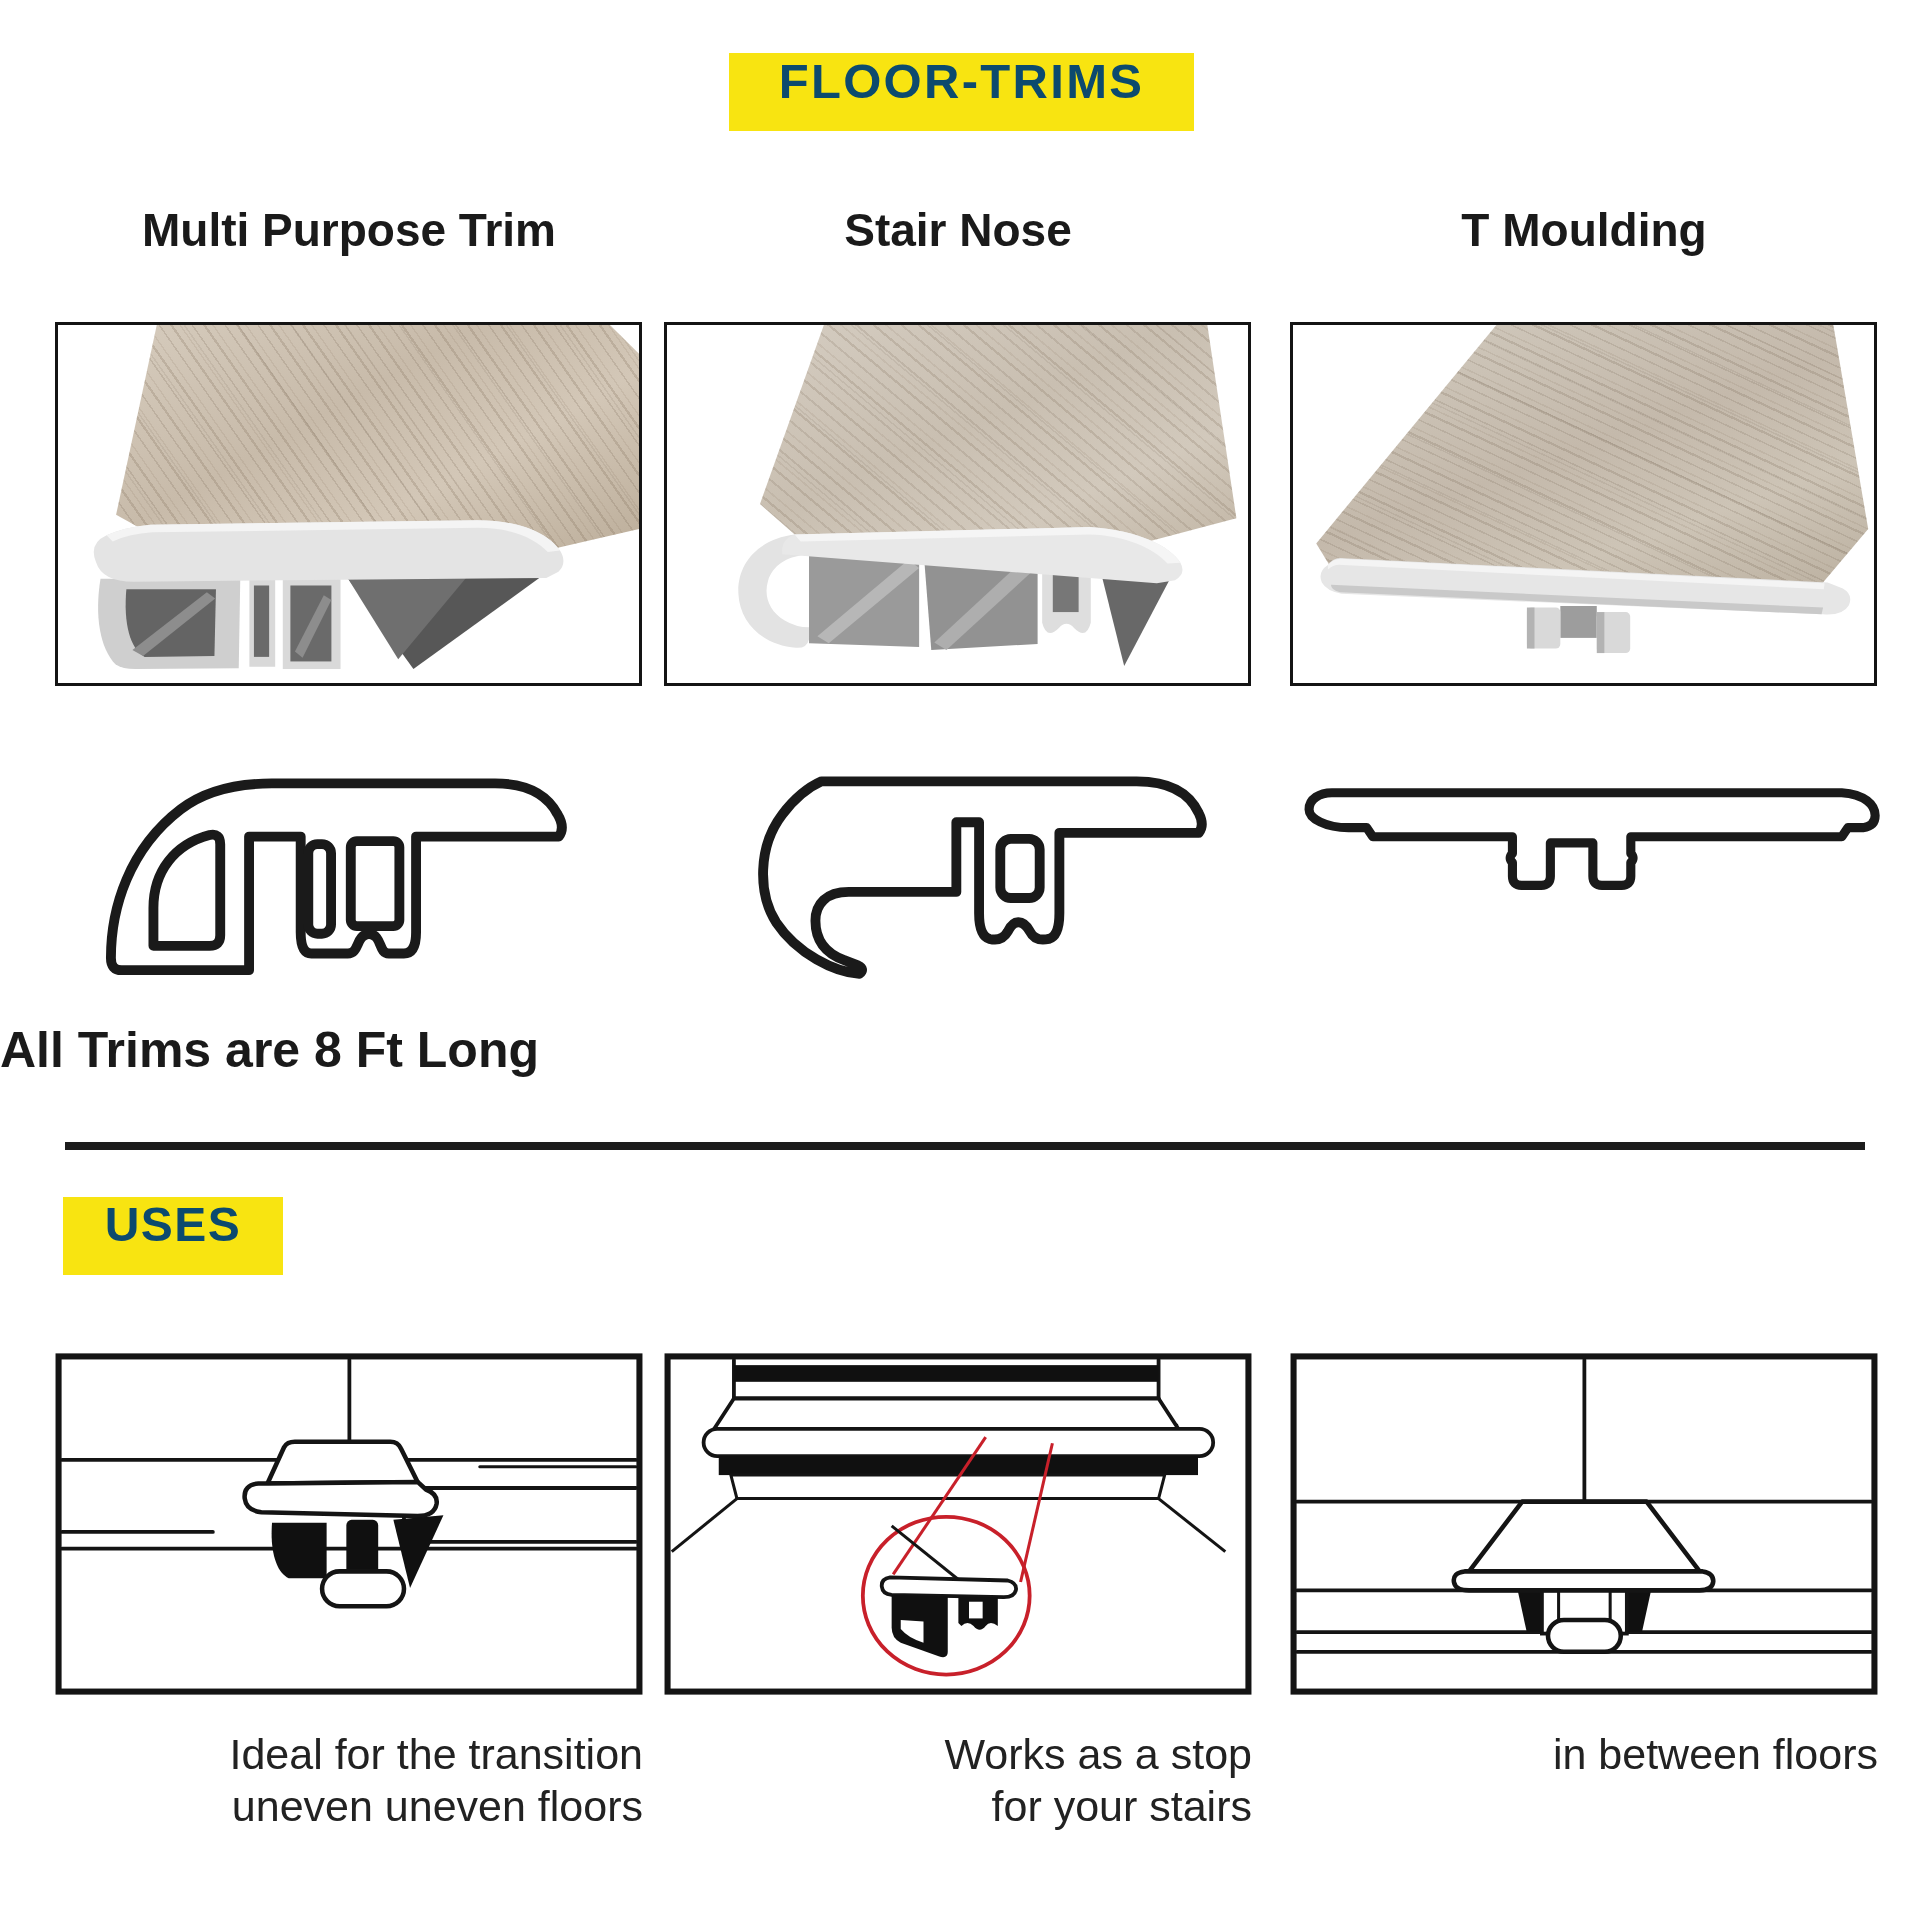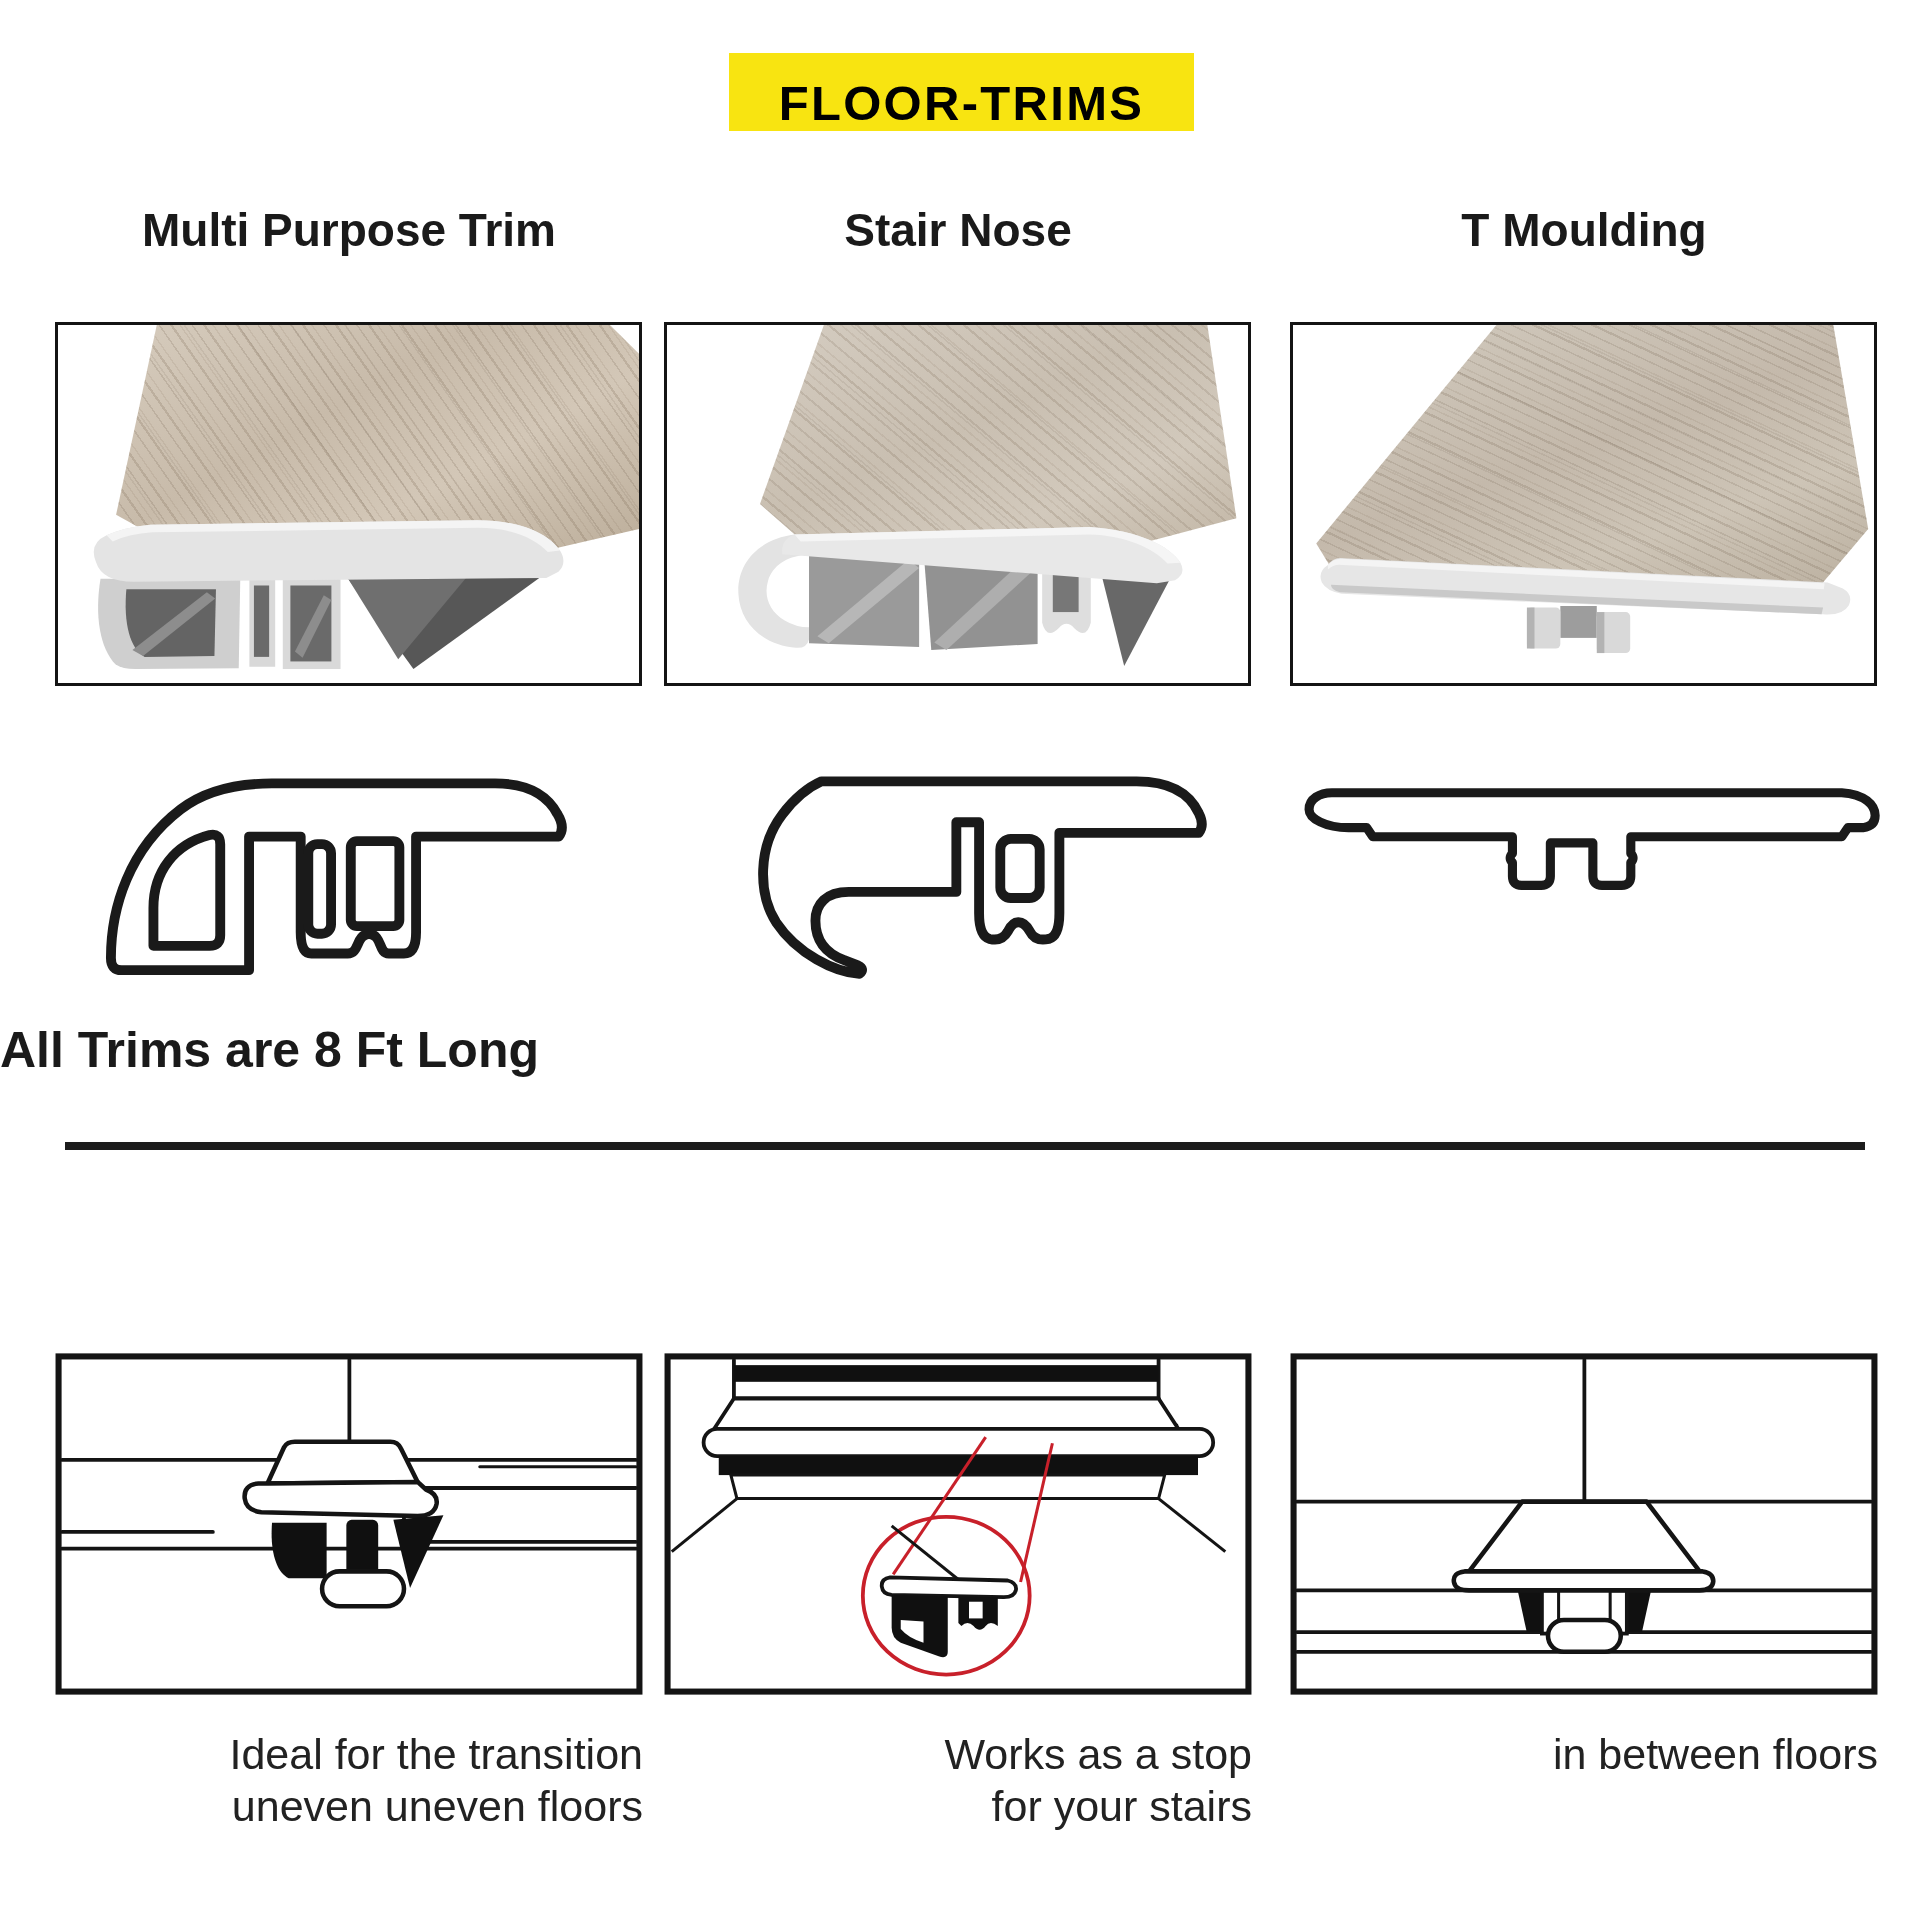--- a/index.html
+++ b/index.html
@@ -1,19 +1,19 @@
 <!DOCTYPE html>
 <html style="--highlight_yellow: #f8e411; --ink: #1c1c1c; --red: #c8202a; --wood_light: #d8cec0; --wood_dark: #bfb19e; --profile_gray: #e4e4e4; --shadow_gray: #6a6a6a;font-size:12px"><head>
 <meta charset="utf-8">
 <style>
   html,body{margin:0;padding:0;background:#ffffff;}
   body{font-family:"Liberation Sans",sans-serif;color:#1a1a1a;}
   .canvas{position:relative;width:1926px;height:1926px;background:#ffffff;overflow:hidden;}
 
-  .badge{position:absolute;background:var(--highlight_yellow,#f8e411);display:flex;align-items:flex-end;justify-content:center;font-weight:700;color:#000000;}
+  .badge{position:absolute;background:var(--highlight_yellow,#f8e411);display:flex;align-items:flex-start;justify-content:center;font-weight:700;color:#0c4a6e;}
   #header-badge{left:729px;top:53px;width:465px;height:78px;font-size:49px;letter-spacing:2.3px;}
   #uses-badge{left:63px;top:1197px;width:220px;height:78px;font-size:48px;letter-spacing:1.5px;}
 
   .title-col{position:absolute;top:203px;width:588px;text-align:center;font-size:46px;font-weight:700;}
   .c1{left:55px;}  .c2{left:664px;}  .c3{left:1290px;}
 
   .photo-box{position:absolute;top:322px;width:581px;height:358px;border:3.8px solid #141414;background:#fff;}
   .photo-box .wood{position:absolute;inset:0;}
   .photo-box svg{position:absolute;inset:0;}
 
@@ -122,20 +122,23 @@
 
   <svg class="outline-fig" id="outline3" width="600" height="129" viewBox="0 0 790 170">
     <g fill="#ffffff" stroke="#1a1a1a" stroke-width="12" stroke-linejoin="round" stroke-linecap="round">
       <path d="M 64 30 L 736 30 C 766 32 780 46 780 60 Q 780 74 764 76 L 744 76 L 736 88 L 458 88 L 458 110 Q 464 116 458 122 L 458 140 Q 458 152 446 152 L 420 152 Q 408 152 408 140 L 408 96 L 352 96 L 352 140 Q 352 152 340 152 L 314 152 Q 302 152 302 140 L 302 122 Q 296 116 302 110 L 302 88 L 118 88 L 110 76 L 86 76 C 56 76 34 64 34 52 C 34 38 48 30 64 30 Z"></path>
     </g>
   </svg>
 
   <div class="note">All Trims are 8 Ft Long</div>
   <div class="divider"></div>
 
+  <div class="badge" id="uses-badge">
+    <span>USES</span>
+  </div>
 
   <div class="use-box c1">
     <svg width="588" height="342" viewBox="0 0 775 451">
       <rect x="4.5" y="4.5" width="766" height="442" fill="#ffffff" stroke="#141414" stroke-width="8"></rect>
       <g stroke="#141414" fill="none" stroke-linecap="round">
         <line x1="388" y1="9" x2="388" y2="141" stroke-width="5"></line>
         <line x1="9" y1="141" x2="766" y2="141" stroke-width="5"></line>
         <line x1="560" y1="150" x2="766" y2="150" stroke-width="4"></line>
         <line x1="9" y1="236" x2="208" y2="236" stroke-width="5"></line>
         <line x1="460" y1="178" x2="766" y2="178" stroke-width="5"></line>

